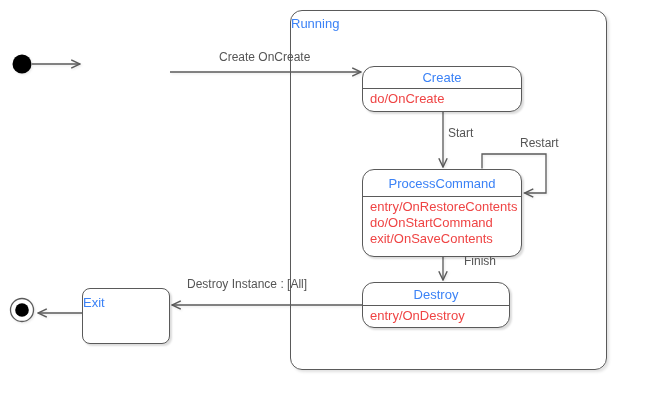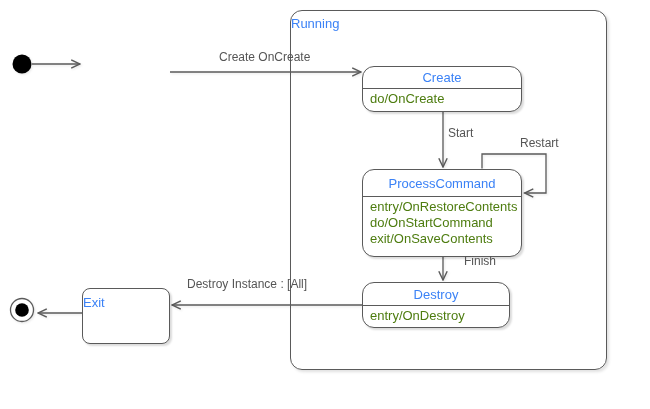--- a/index.html
+++ b/index.html
@@ -34,21 +34,21 @@
   }
   .composite-state .title { padding-top: 5px; }
   .compartment-state { border-radius: 12px; }
   .compartment-state .title-row {
     display: flex; align-items: center; justify-content: center;
     box-sizing: border-box;
   }
   .compartment-state .body {
     border-top: 1px solid #5a5a5a;
     font-size: 13px;
-    color: #4d7c0f;
+    color: #ef4444;
     line-height: 16px;
     padding: 2px 0 0 7px;
     box-sizing: border-box;
     white-space: nowrap;
   }
   #state-running { left:290px; top:10px;  width:317px; height:360px; }
   #state-init    { left:82px;  top:33px;  width:88px;  height:56px; }
   #state-exit    { left:82px;  top:288px; width:88px;  height:56px;border-radius:8px; }
   #state-create  { left:362px; top:66px;  width:160px; height:46px; }
   #state-create .title-row  { height:21px; }

